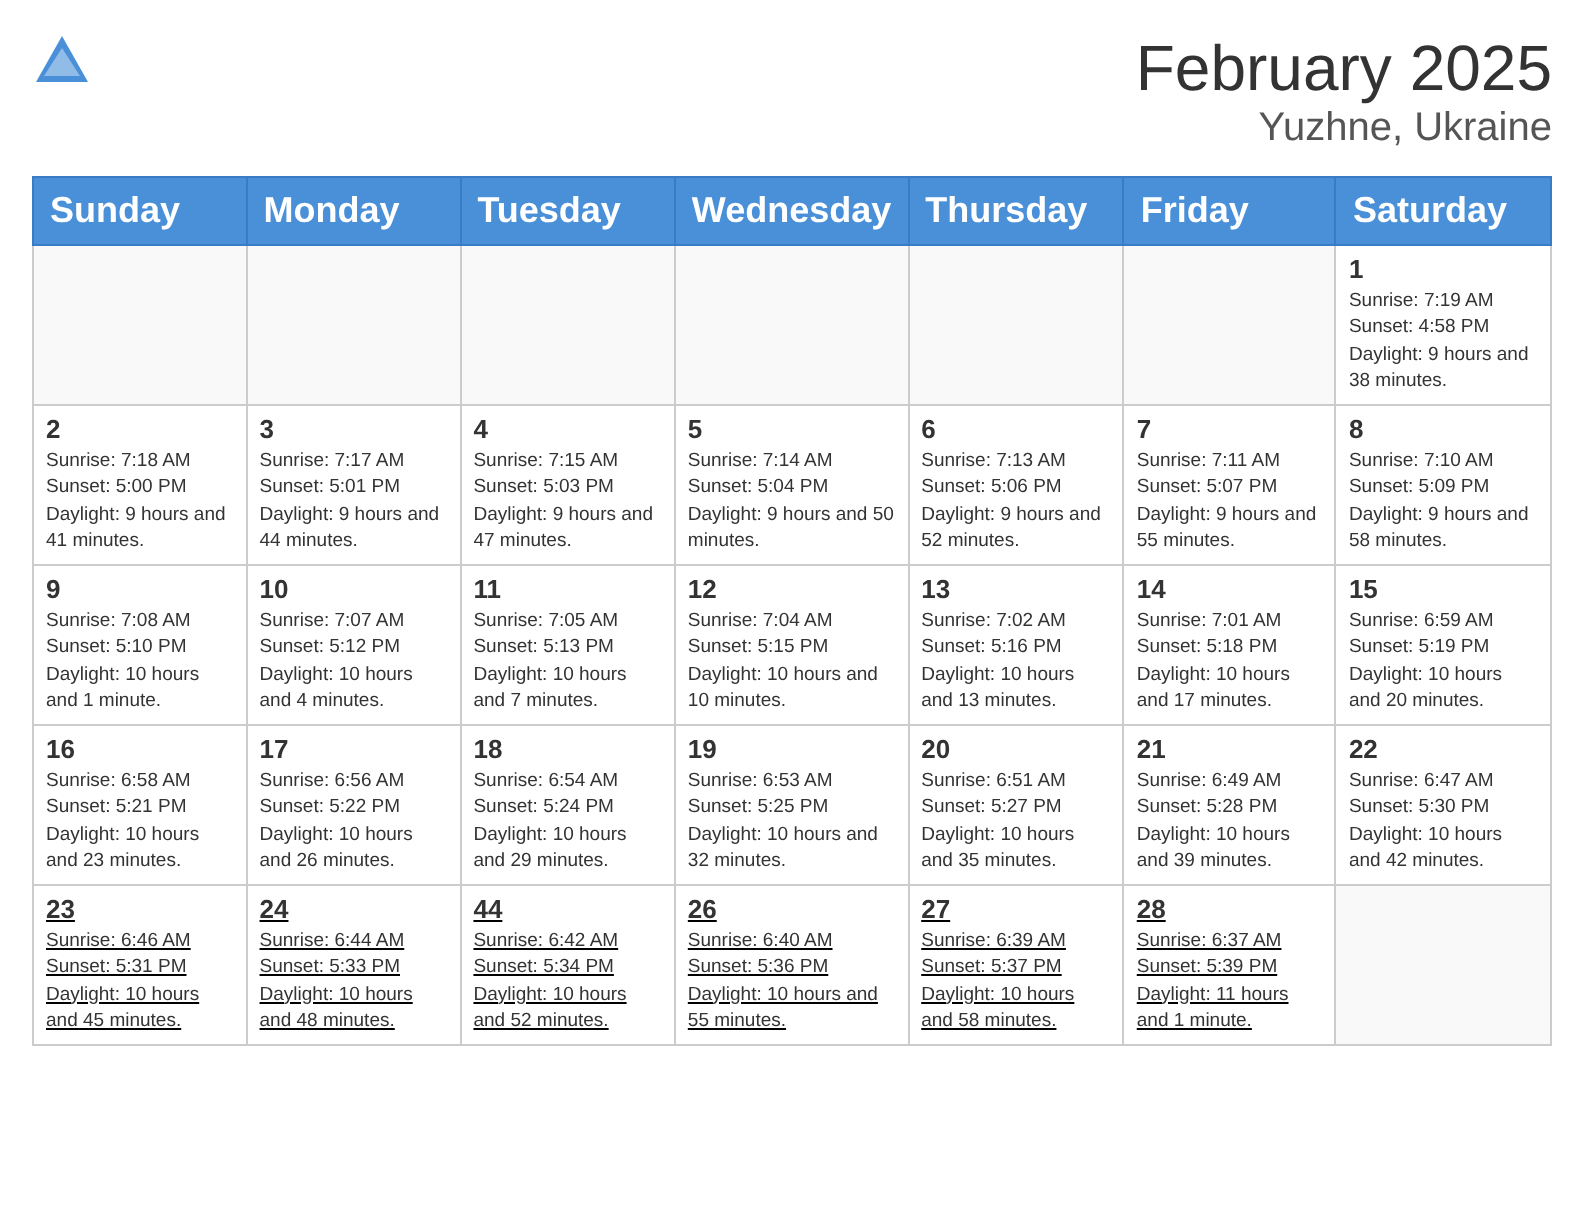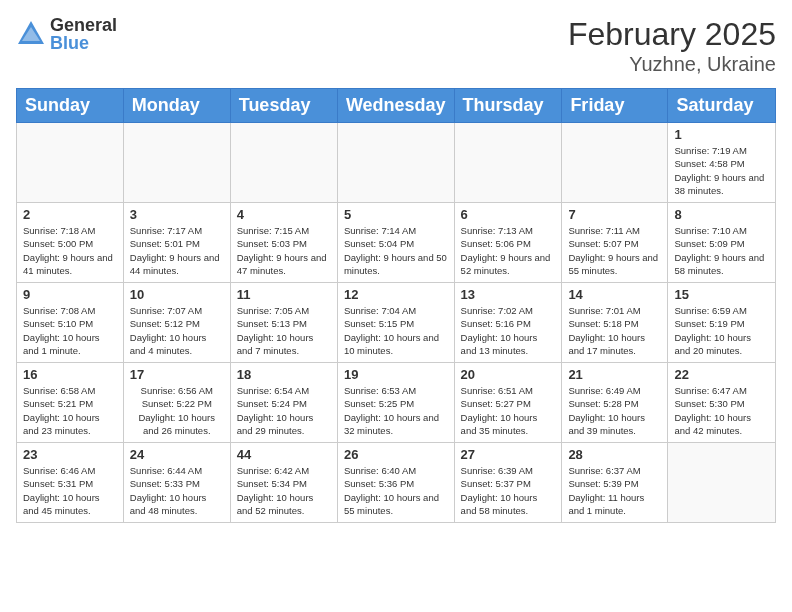--- a/index.html
+++ b/index.html
@@ -93,24 +93,20 @@
   </style>
 </head>
 <body>
 
 <div class="header-section">
   <div class="logo">
     <svg class="logo-icon" viewBox="0 0 30 30">
       <polygon points="15,2 28,25 2,25" fill="#4a90d9"></polygon>
       <polygon points="15,8 24,22 6,22" fill="#fff" opacity="0.4"></polygon>
     </svg>
-    <div class="logo-text">
-      <span class="logo-general">General</span>
-      <span class="logo-blue">Blue</span>
-    </div>
   </div>
   <div class="title-section">
     <div class="month-year">February 2025</div>
     <div class="location">Yuzhne, Ukraine</div>
   </div>
 </div>
 
 <table class="calendar">
   <thead>
     <tr>
@@ -228,21 +224,21 @@
       </tr>
       <tr style="background: #f97316; margin-top: 16px;">
         <td>
           <span class="day-number">16</span>
           <div class="day-info" style="white-space: pre-line;">Sunrise: 6:58 AM
 Sunset: 5:21 PM
 Daylight: 10 hours and 23 minutes.</div>
         </td>
         <td>
           <span class="day-number">17</span>
-          <div class="day-info" style="white-space: pre-line; text-align: center;">Sunrise: 6:56 AM
+          <div class="day-info" style="white-space: pre-line;">Sunrise: 6:56 AM
 Sunset: 5:22 PM
 Daylight: 10 hours and 26 minutes.</div>
         </td>
         <td>
           <span class="day-number">18</span>
           <div class="day-info" style="white-space: pre-line;">Sunrise: 6:54 AM
 Sunset: 5:24 PM
 Daylight: 10 hours and 29 minutes.</div>
         </td>
         <td>
@@ -263,21 +259,21 @@
 Sunset: 5:28 PM
 Daylight: 10 hours and 39 minutes.</div>
         </td>
         <td>
           <span class="day-number">22</span>
           <div class="day-info" style="white-space: pre-line;">Sunrise: 6:47 AM
 Sunset: 5:30 PM
 Daylight: 10 hours and 42 minutes.</div>
         </td>
       </tr>
-      <tr style="background: #7dd3fc;">
+      <tr style="background: #7dd3fc; text-decoration: underline;">
         <td>
           <span class="day-number">23</span>
           <div class="day-info" style="white-space: pre-line;">Sunrise: 6:46 AM
 Sunset: 5:31 PM
 Daylight: 10 hours and 45 minutes.</div>
         </td>
         <td>
           <span class="day-number">24</span>
           <div class="day-info" style="white-space: pre-line;">Sunrise: 6:44 AM
 Sunset: 5:33 PM

